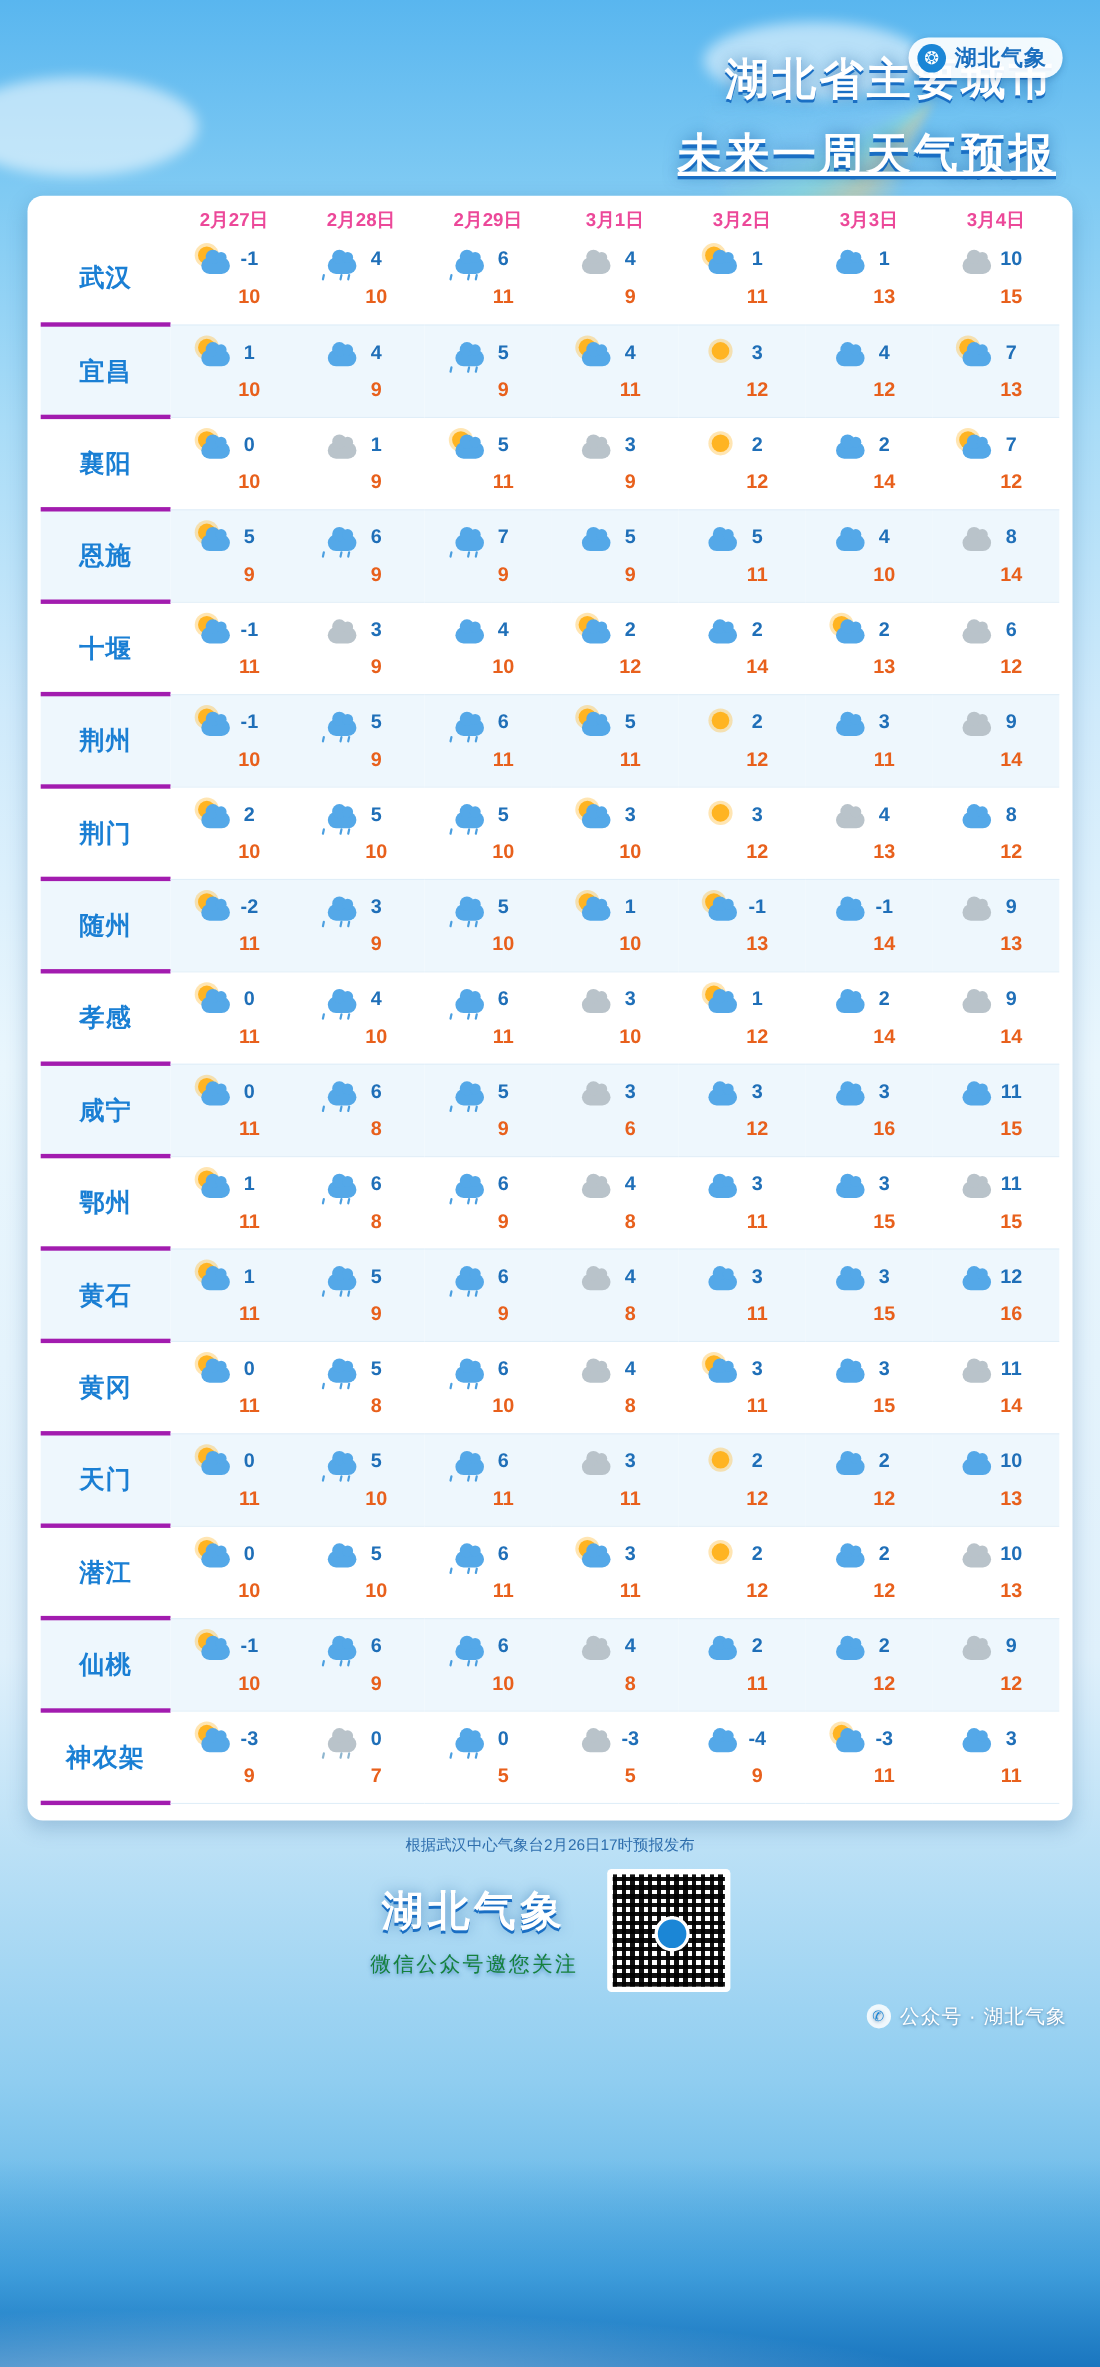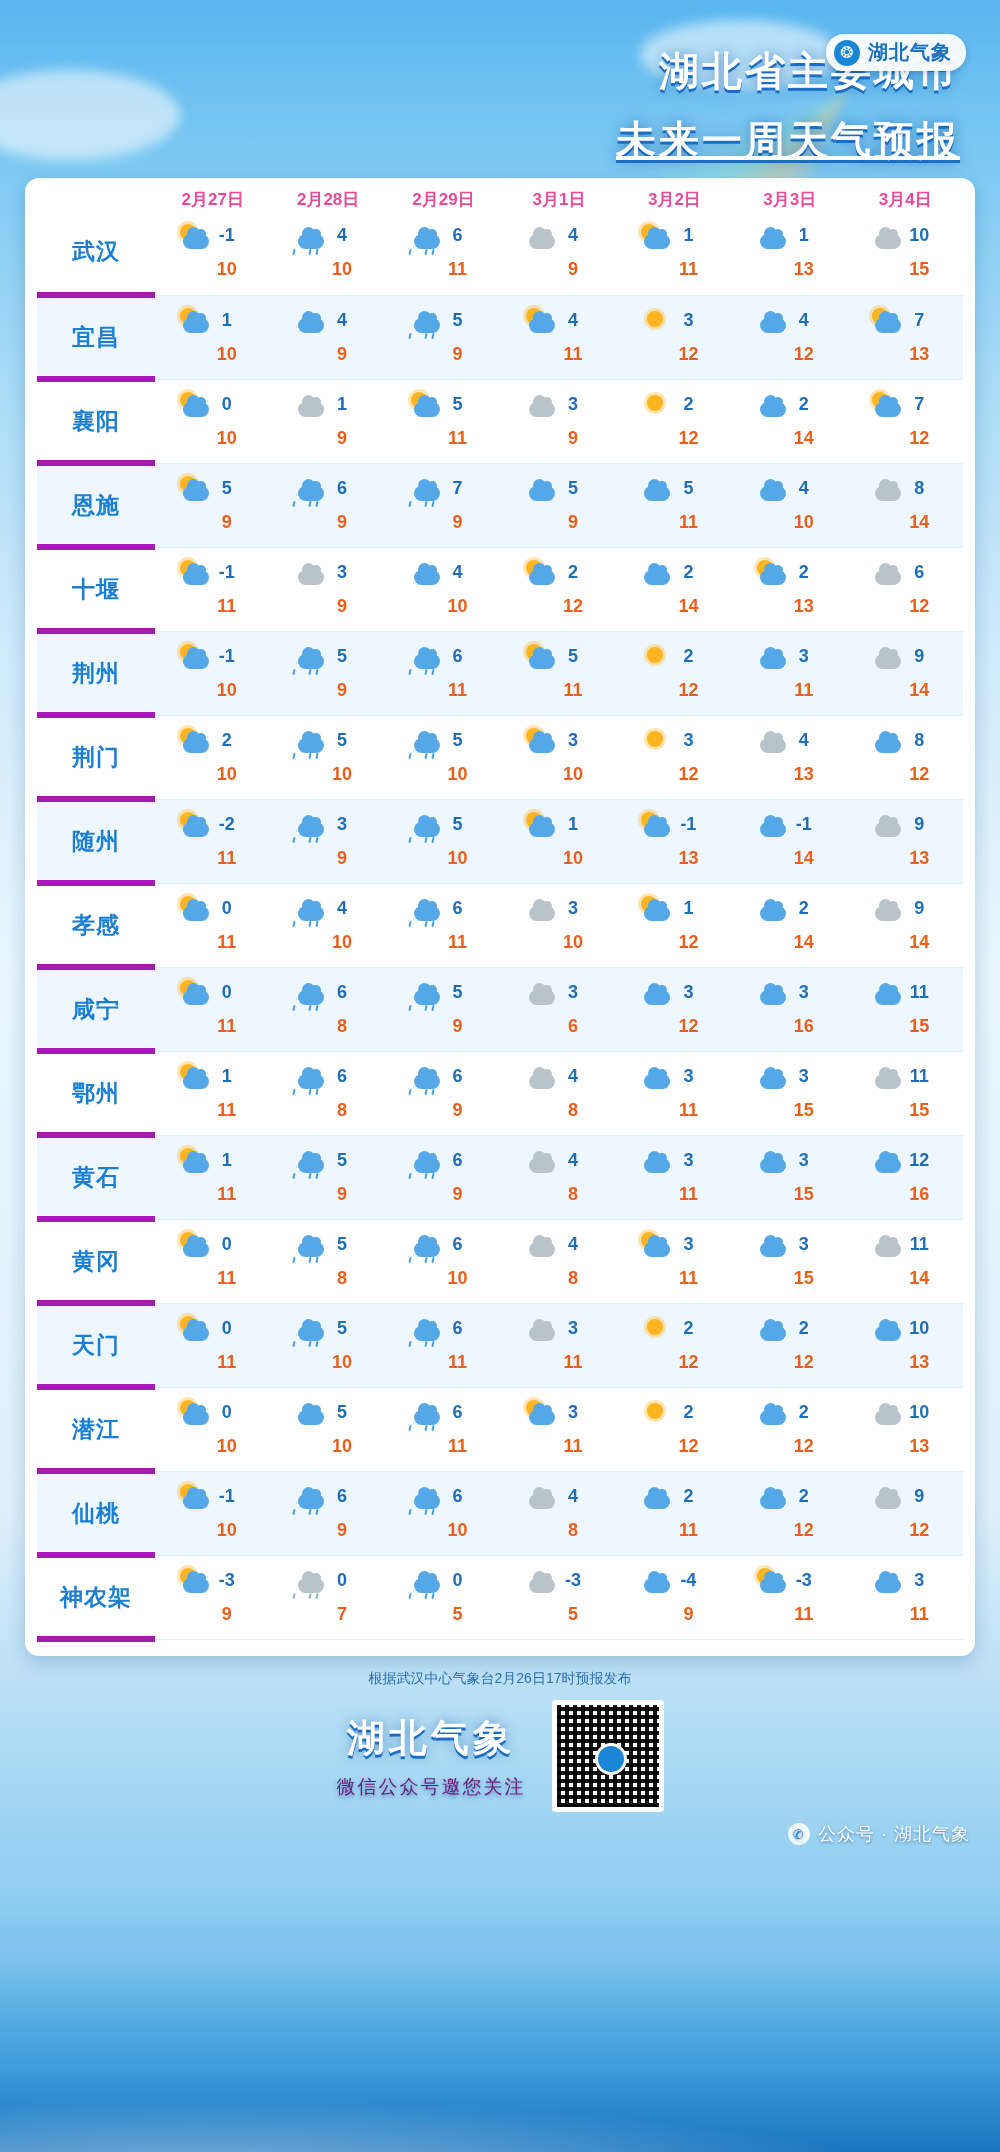--- a/index.html
+++ b/index.html
@@ -61,21 +61,21 @@
   th.city-col { width: 118px; }
   th.day {
     font-size: 17px; color: #ec4899; font-weight: bold;
     padding: 12px 0 10px 0; text-align: center;
   }
   tr.row { height: 84px; }
   tr.row.alt td { background: #eef7fd; }
   td.city {
     text-align: center; font-size: 23px; font-weight: bold;
     color: #1a7fd4; letter-spacing: 1px;
-    border-bottom: 6px solid #a21caf;
+    border-bottom: 4px solid #a21caf;
   }
   td.cell {
     border-bottom: 1px solid #e0eef8;
     vertical-align: middle;
   }
   .cellbox {
     display: grid;
     grid-template-columns: 34px 30px;
     grid-template-rows: 34px 34px;
     align-items: center; justify-items: center;
@@ -124,21 +124,21 @@
   .footer {
     position: relative; margin-top: 12px; padding: 0 30px;
     display: flex; align-items: center; justify-content: center; gap: 26px;
   }
   .foot-left { text-align: center; }
   .foot-title {
     font-size: 38px; font-weight: bold; color: #ffffff; letter-spacing: 4px;
     text-shadow: 0 3px 0 #1a6fc4, 0 0 12px rgba(20,90,160,.5);
   }
   .foot-sub {
-    font-size: 19px; color: #701a75; letter-spacing: 2px; margin-top: 10px;
+    font-size: 19px; color: #15803d; letter-spacing: 2px; margin-top: 10px;
     text-shadow: 0 2px 4px rgba(20,90,160,.6);
   }
   .qr {
     width: 112px; height: 112px; background: #ffffff; padding: 5px;
     border-radius: 4px;
   }
   .qr-inner {
     width: 100%; height: 100%;
     background:
       repeating-linear-gradient(90deg,#111 0 4px,#fff 4px 8px),

